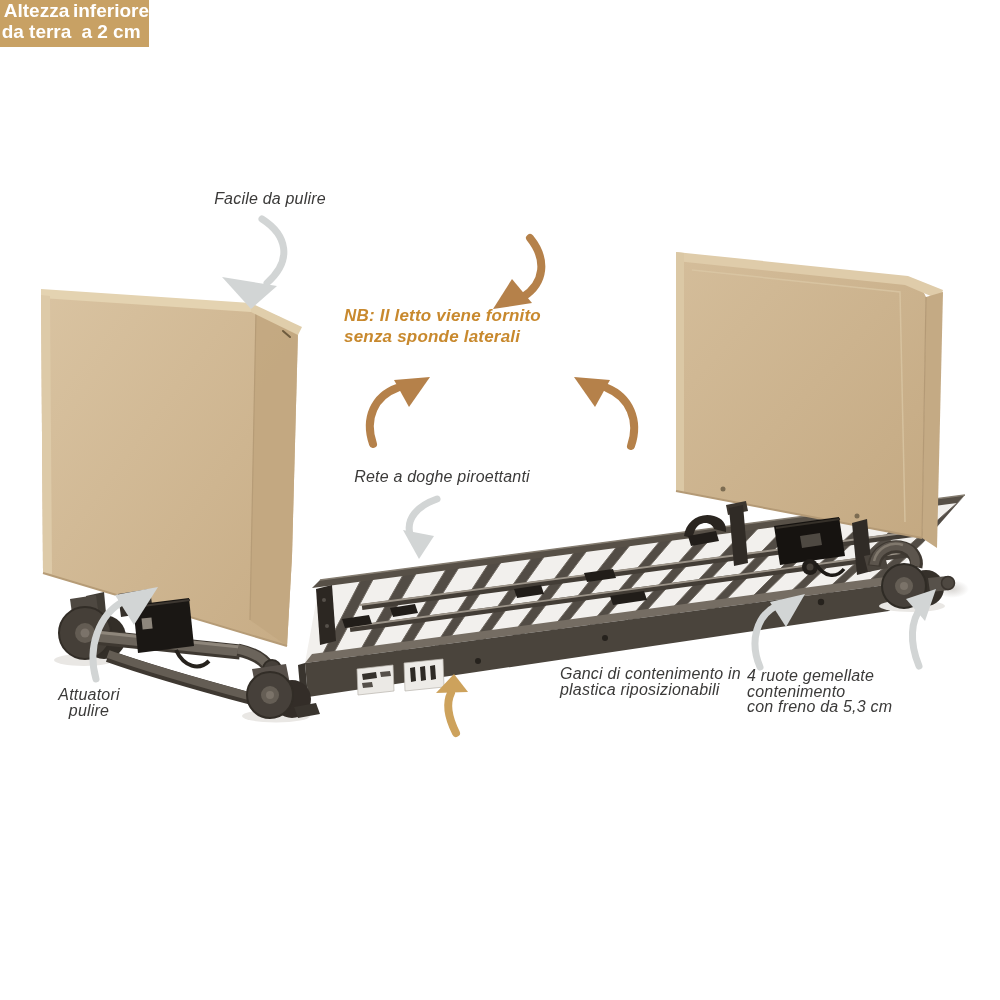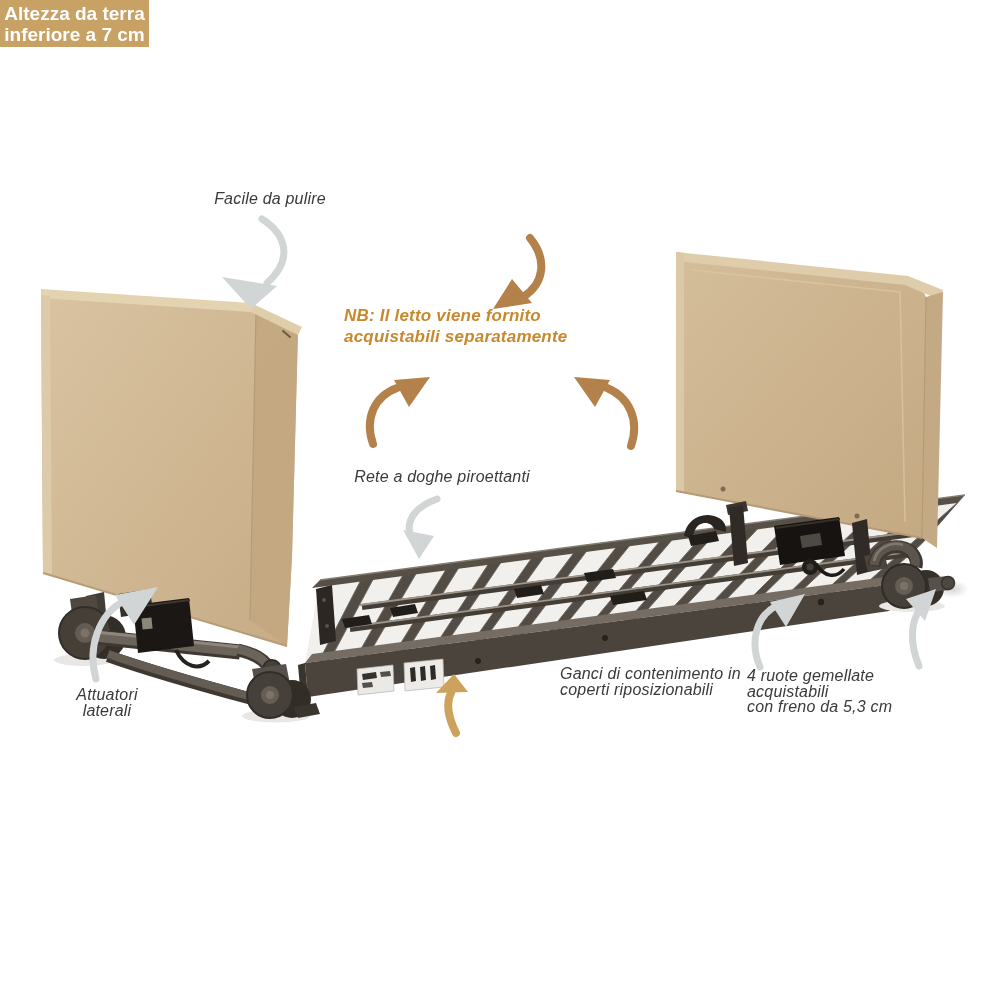--- a/index.html
+++ b/index.html
@@ -7,28 +7,28 @@
     --arrow-gold:#cda25c; --arrow-gray:#d2d5d5; --text-dark:#3b3a39;
   }
   html,body{margin:0;padding:0;background:#fff;}
   .stage{position:relative;width:1000px;height:1000px;background:#ffffff;overflow:hidden;
          font-family:"Liberation Sans",sans-serif;}
   .stage svg{position:absolute;left:0;top:0;}
   .label{position:absolute;color:var(--text-dark);font-size:16px;line-height:15.5px;letter-spacing:.2px;font-style:italic;}
   .label span{display:block;}
   #facile{left:170px;top:191px;width:200px;text-align:center;}
   #rete{left:342px;top:469px;width:200px;text-align:center;}
-  #attuatori{left:47px;top:687px;width:120px;text-align:center;}
+  #attuatori{left:29px;top:687px;width:120px;text-align:center;}
   #ganci{left:560px;top:666px;width:230px;text-align:left;}
   #ruote{left:747px;top:668px;width:200px;text-align:left;}
   #nb{left:344px;top:306px;width:320px;text-align:left;font-weight:bold;font-size:17px;
       line-height:20.5px;color:var(--accent-orange);letter-spacing:.2px;}
   #badge{left:371px;top:734px;width:149px;height:47px;background:var(--badge-tan);color:#ffffff;
          font-weight:bold;font-size:19px;line-height:21px;text-align:center;
-         display:flex;flex-direction:column;justify-content:center;}
+         display:flex;flex-direction:row;justify-content:center;}
   .arrow-gray{stroke:var(--arrow-gray);fill:none;stroke-width:7;stroke-linecap:round;}
   .head-gray{fill:var(--arrow-gray);stroke:none;}
   .arrow-brown{stroke:var(--arrow-brown);fill:none;stroke-width:8;stroke-linecap:round;}
   .head-brown{fill:var(--arrow-brown);stroke:none;}
   .arrow-gold{stroke:var(--arrow-gold);fill:none;stroke-width:8;stroke-linecap:round;}
   .head-gold{fill:var(--arrow-gold);stroke:none;}
 </style>
 </head>
 <body>
 
@@ -234,41 +234,41 @@
     </g>
   </g>
 </svg>
 
   <div id="facile" class="label">
     <span>Facile da pulire</span>
   </div>
 
   <div id="nb" class="label">
     <span>NB: Il letto viene fornito</span>
-    <span>acquistabili separatamente</span>
+    <span>senza sponde laterali</span>
   </div>
 
   <div id="rete" class="label">
     <span>Rete a doghe piroettanti</span>
   </div>
 
   <div id="attuatori" class="label">
     <span>Attuatori</span>
-    <span>laterali</span>
+    <span>pulire</span>
   </div>
 
   <div id="ganci" class="label">
     <span>Ganci di contenimento in</span>
-    <span>coperti riposizionabili</span>
+    <span>plastica riposizionabili</span>
   </div>
 
   <div id="ruote" class="label">
     <span>4 ruote gemellate</span>
-    <span>acquistabili</span>
+    <span>contenimento</span>
     <span>con freno da 5,3 cm</span>
   </div>
 
   <div id="badge">
     <span>Altezza da terra</span>
-    <span>inferiore a 7 cm</span>
+    <span>inferiore a 2 cm</span>
   </div>
 
 </div>
 
 </body></html>

